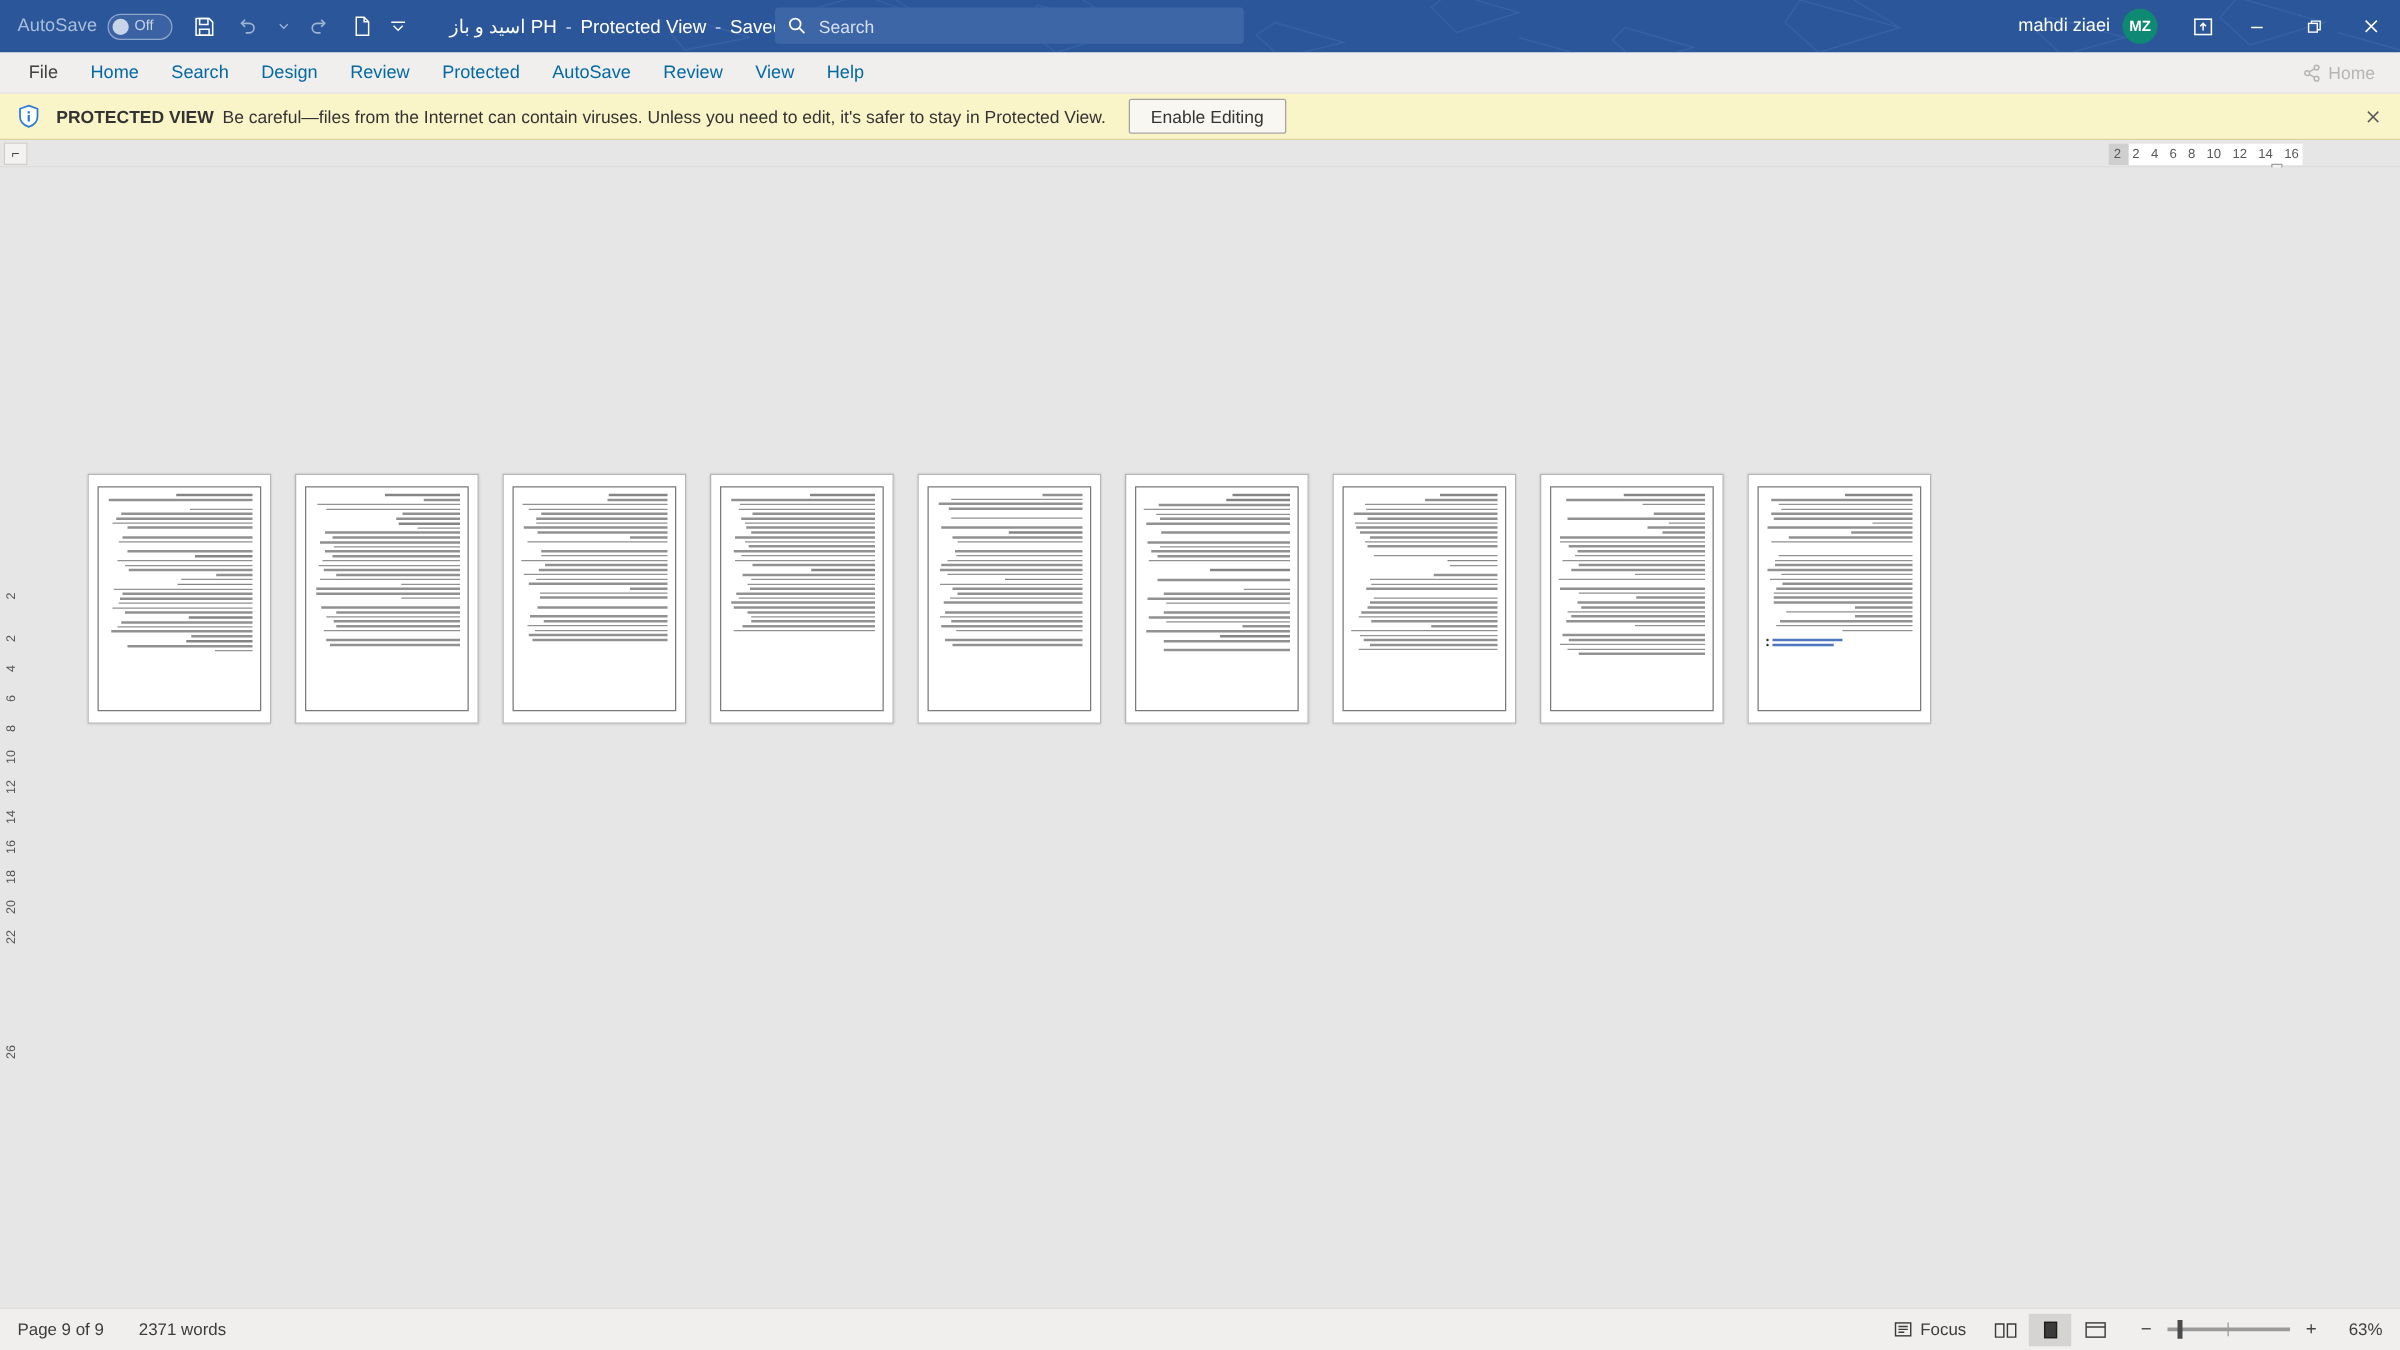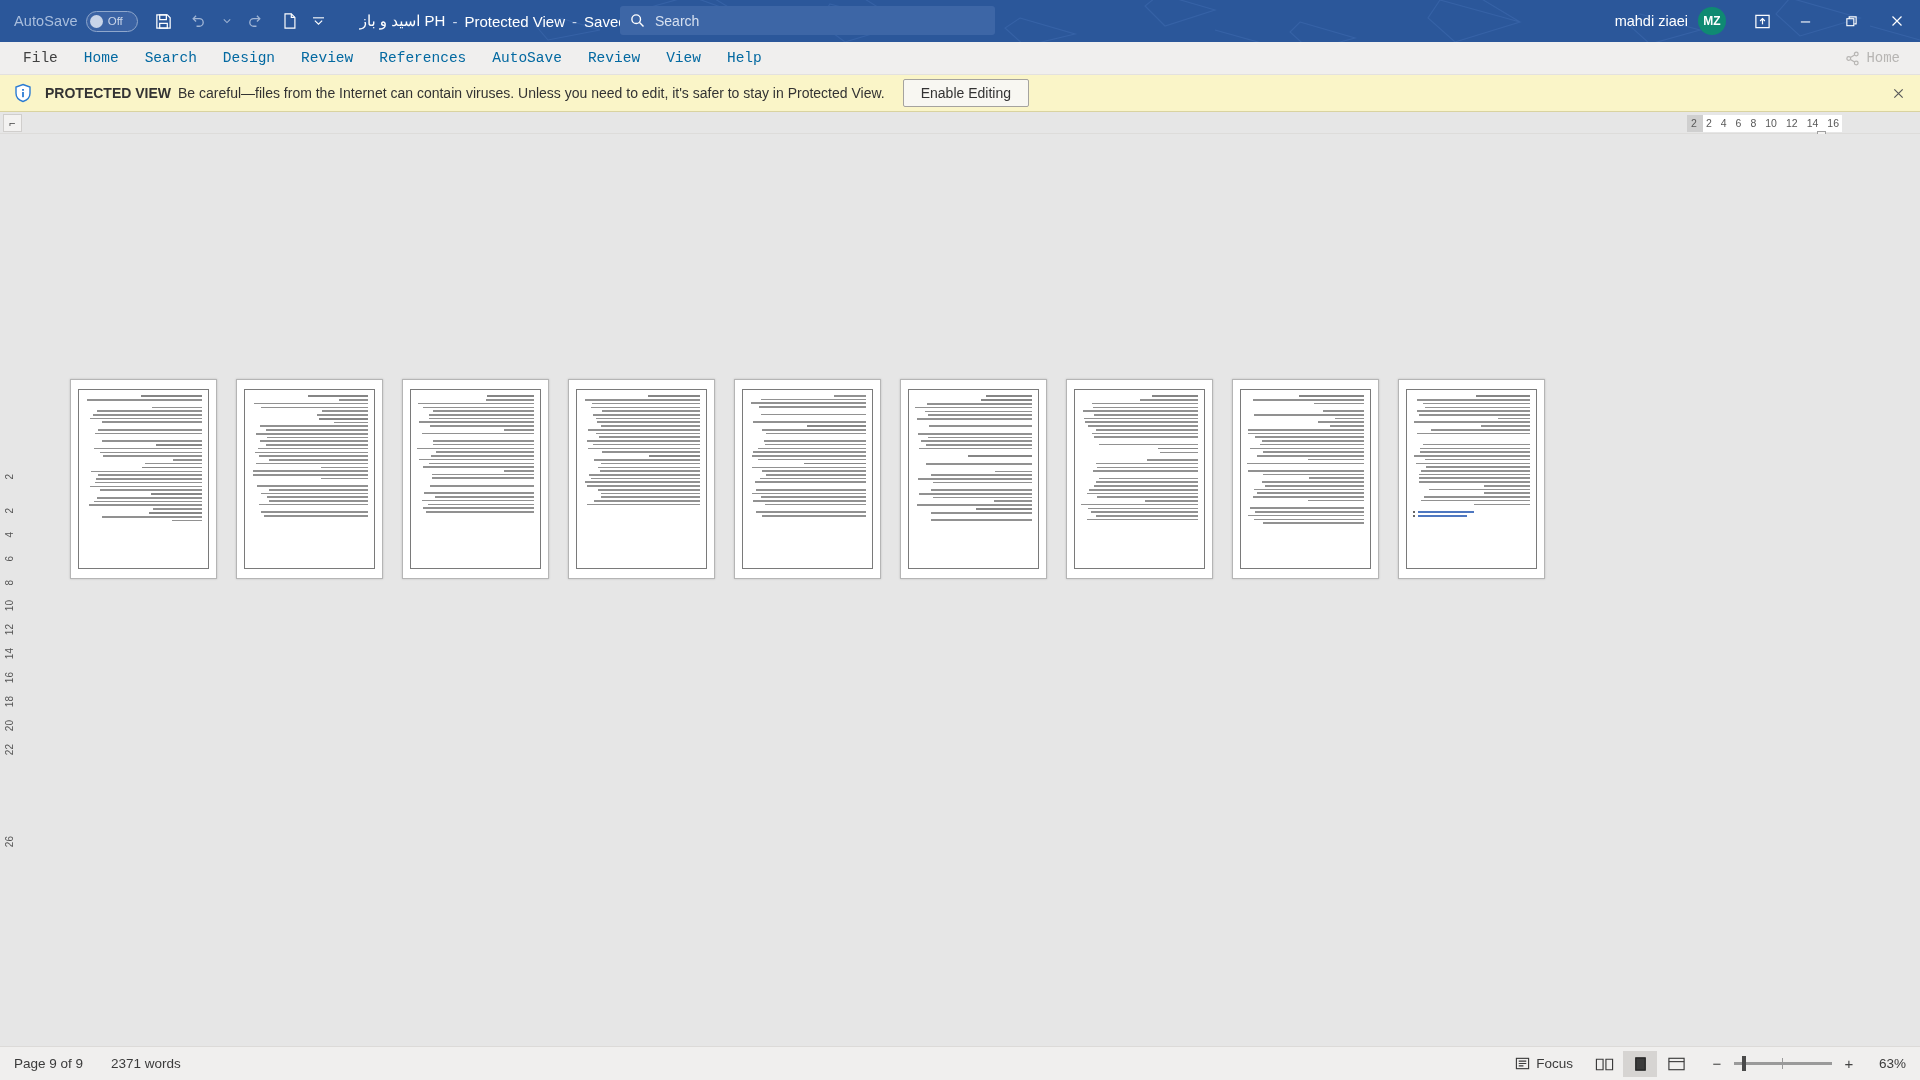--- a/index.html
+++ b/index.html
@@ -111,21 +111,20 @@
   .ribbon-display { width: 40px; height:42px; display:flex; align-items:center; justify-content:center; color:#fff;}
 
   
   .tabbar {
     height: 33px;
     background: #f0efee;
     display: flex; align-items: center;
     padding-left: 10px;
     position: relative;
     border-bottom: 1px solid #e3e1df;
-    font-family: Liberation Mono, monospace;
   }
   .tab {
     font-size: 14.5px;
     color: #0369a1;
     padding: 5px 13px 6px;
     border-radius: 2px;
     white-space: nowrap;
   }
   .tab.file { color: #414141; }
   .share-btn {
@@ -435,21 +434,21 @@
     </span>
   </div>
 </div>
 
 <div class="tabbar">
   <span class="tab file">File</span>
   <span class="tab">Home</span>
   <span class="tab">Search</span>
   <span class="tab">Design</span>
   <span class="tab">Review</span>
-  <span class="tab">References</span>
+  <span class="tab">Protected</span>
   <span class="tab">AutoSave</span>
   <span class="tab">Review</span>
   <span class="tab">View</span>
   <span class="tab">Help</span>
 
   <span class="share-btn">
     <span>
       <svg width="15" height="15" viewBox="0 0 16 16" fill="none" stroke="#b7b5b3" stroke-width="1.3">
         <circle cx="12" cy="3.3" r="2"></circle>
           <circle cx="4" cy="8" r="2"></circle>

